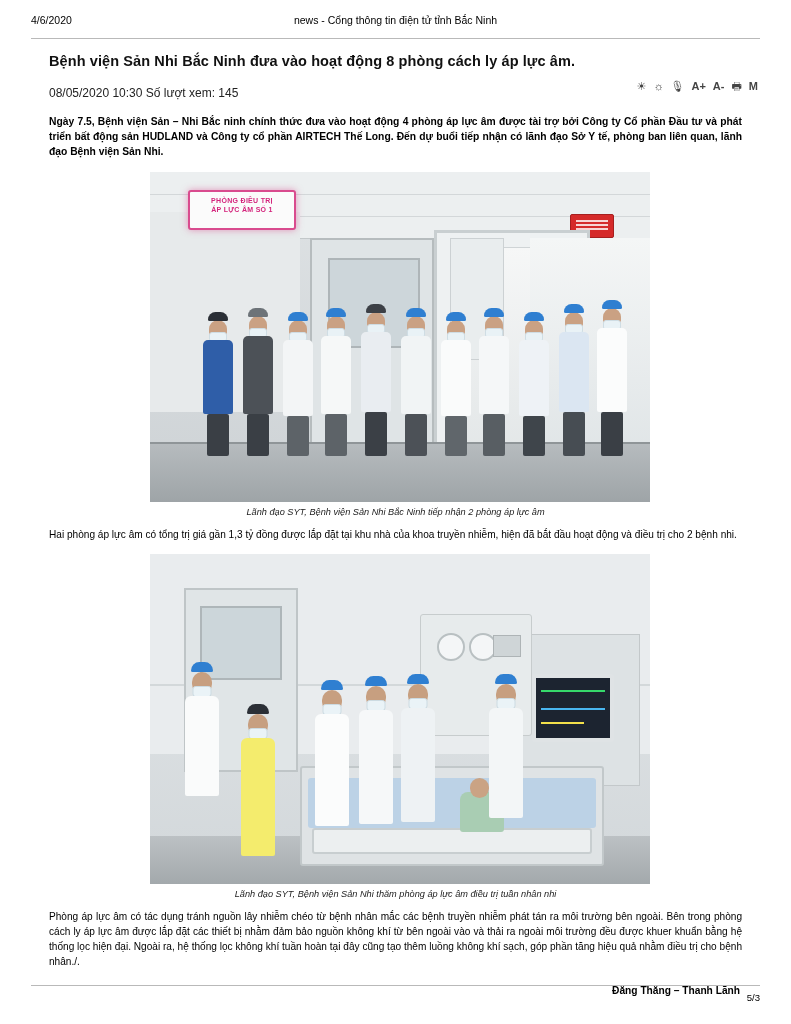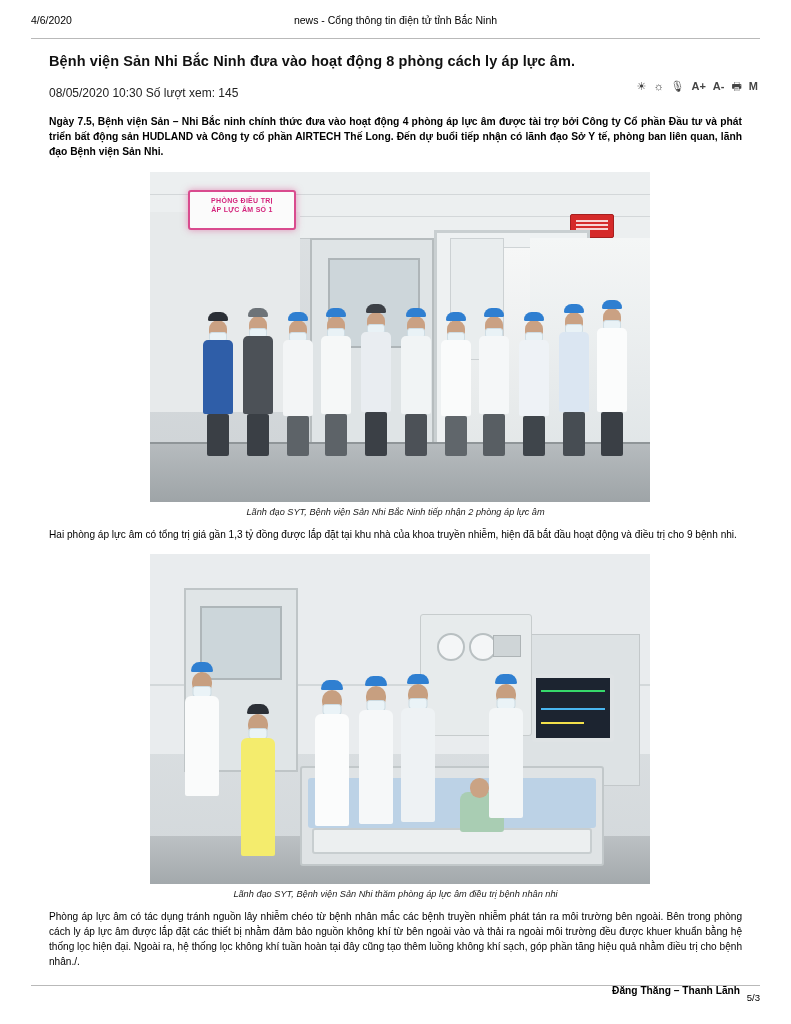--- a/index.html
+++ b/index.html
@@ -439,21 +439,21 @@
             <div class="cap" style="top:0px"></div>
             <div class="mask" style="top:20px"></div>
             <div class="body" style="top:28px;height:84px;background:#fbfcfc"></div>
             <div class="legs" style="top:112px;height:44px;background:#3a3f45"></div>
           </div>
         </div>
       </div>
       <div class="caption">Lãnh đạo SYT, Bệnh viện Sản Nhi Bắc Ninh tiếp nhận 2 phòng áp lực âm</div>
     </div>
 
-    <p class="para">Hai phòng áp lực âm có tổng trị giá gần 1,3 tỷ đồng được lắp đặt tại khu nhà của khoa truyền nhiễm, hiện đã bắt đầu hoạt động và điều trị cho 9 bệnh nhi.</p>
+    <p class="para">Hai phòng áp lực âm có tổng trị giá gần 1,3 tỷ đồng được lắp đặt tại khu nhà của khoa truyền nhiễm, hiện đã bắt đầu hoạt động và điều trị cho 2 bệnh nhi.</p>
 
     <div class="figure second">
       <div class="frame">
         <div class="sc2">
           <div class="wall"></div>
           <div class="wall-line"></div>
           <div class="door">
               <div class="win"></div>
             </div>
           <div class="cabinet"></div>
@@ -510,21 +510,21 @@
             <div class="body" style="top:36px;height:114px;background:#eef2f4"></div>
           </div>
           <div class="person" style="left:356px;bottom:66px;height:146px">
             <div class="head" style="top:12px"></div>
             <div class="cap" style="top:2px"></div>
             <div class="mask" style="top:26px"></div>
             <div class="body" style="top:36px;height:110px;background:#f3f6f7"></div>
           </div>
         </div>
       </div>
-      <div class="caption">Lãnh đạo SYT, Bệnh viện Sản Nhi thăm phòng áp lực âm điều trị bệnh nhân nhi</div>
+      <div class="caption">Lãnh đạo SYT, Bệnh viện Sản Nhi thăm phòng áp lực âm điều trị tuần nhân nhi</div>
     </div>
 
     <p class="para">Phòng áp lực âm có tác dụng tránh nguồn lây nhiễm chéo từ bệnh nhân mắc các bệnh truyền nhiễm phát tán ra môi trường bên ngoài. Bên trong phòng cách ly áp lực âm được lắp đặt các thiết bị nhằm đảm bảo nguồn không khí từ bên ngoài vào và thải ra ngoài môi trường đều được khuer khuẩn bằng hệ thống lọc hiện đại. Ngoài ra, hệ thống lọc không khí tuần hoàn tại đây cũng tạo thêm luồng không khí sạch, góp phần tăng hiệu quả nhằm điều trị cho bệnh nhân./.</p>
 
     <div class="signature">
       <div>Đăng Thăng – Thanh Lãnh</div>
     </div>
   </div>
 
   <div class="print-footer">

